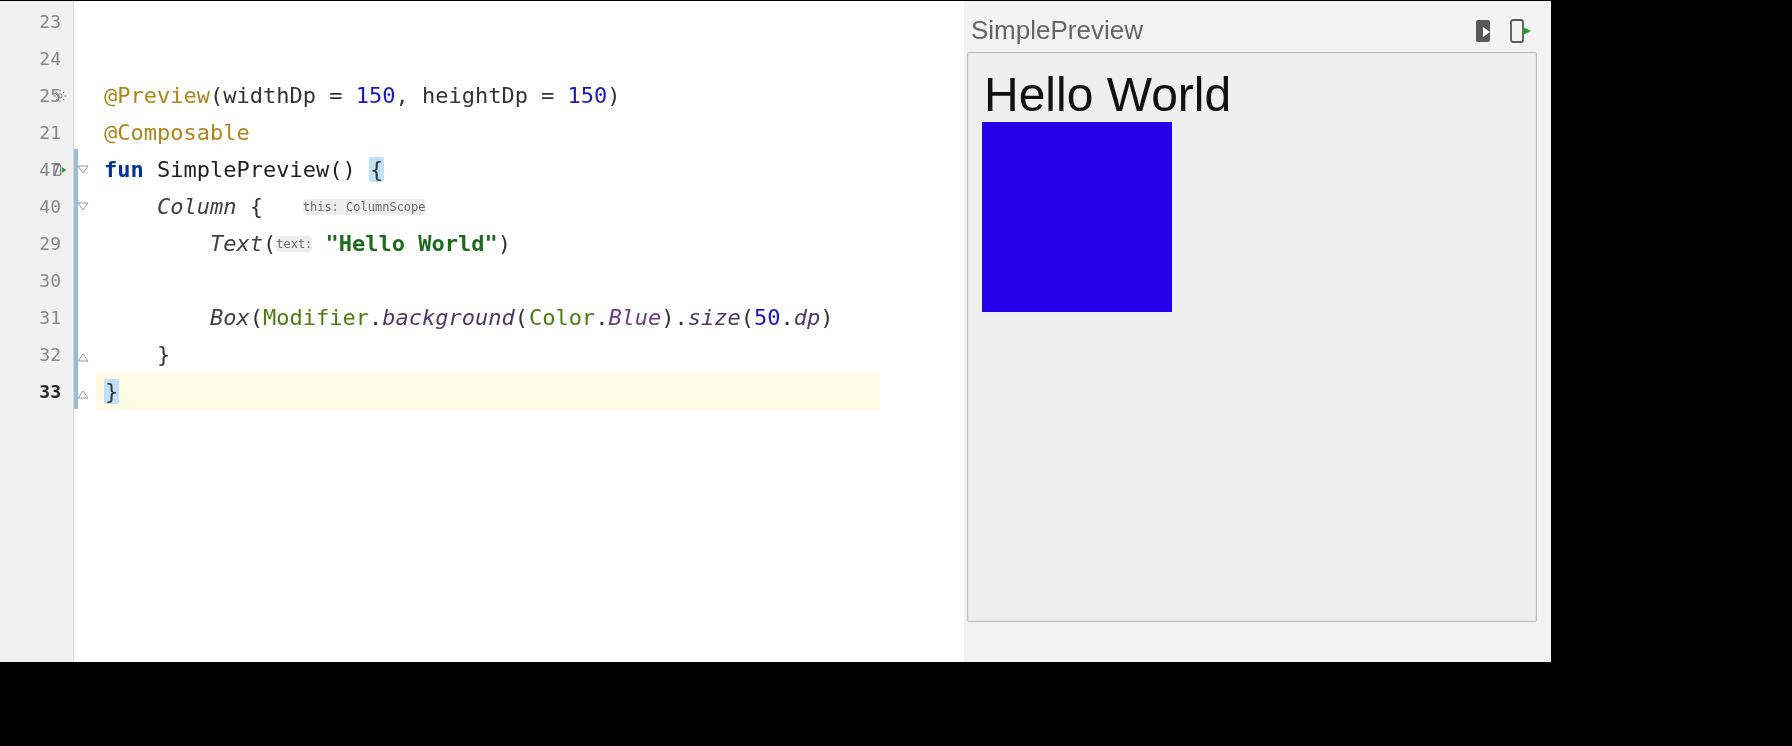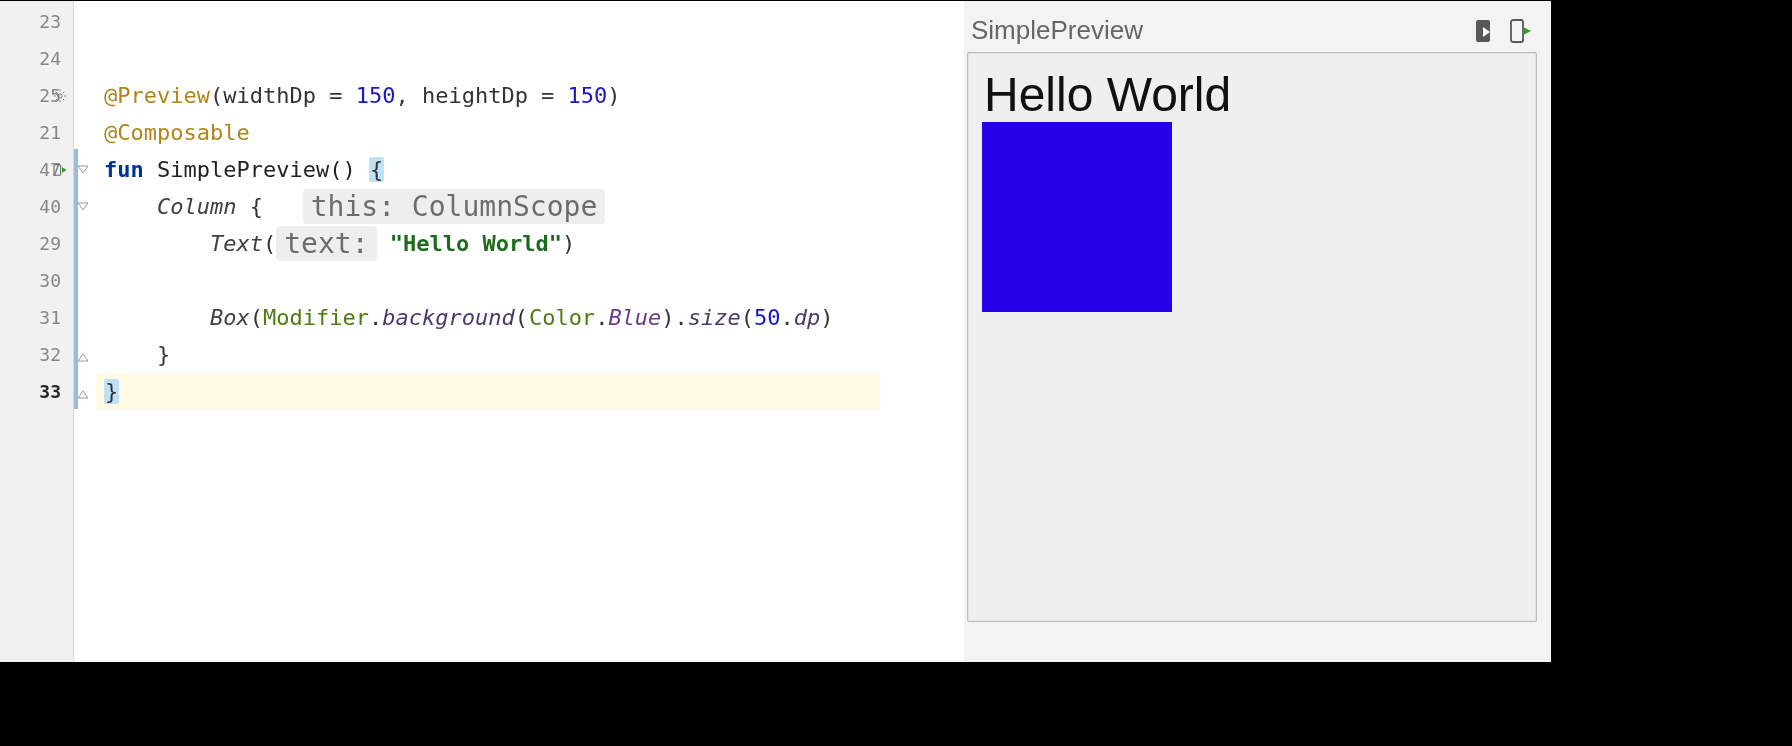--- a/index.html
+++ b/index.html
@@ -89,22 +89,22 @@
   .tok-call-i { color: #404040; font-style: italic; }
   .tok-prop-i { color: #4a3a6b; font-style: italic; }
   .tok-str    { color: #1b6b1b; font-weight: bold; }
   .tok-num    { color: #1717c7; }
   .tok-type   { color: #4d7c0f; }
   .tok-enum   { color: #6b3b8a; font-style: italic; }
   .tok-hint {
     background: #eeeeee;
     color: #6d6d6d;
     border-radius: 4px;
-    padding: 1px 8px;
-    font-size: 28px;
+    padding: 1px 0;
+    font-size: 12px;
     font-style: normal;
     font-weight: normal;
   }
   .brace-match {
     background: #bfe0f5;
     border-radius: 2px;
     padding: 0 1px;
   }
   .cursor-caret {
     display:inline-block; width:1px; height:24px; position:relative;

